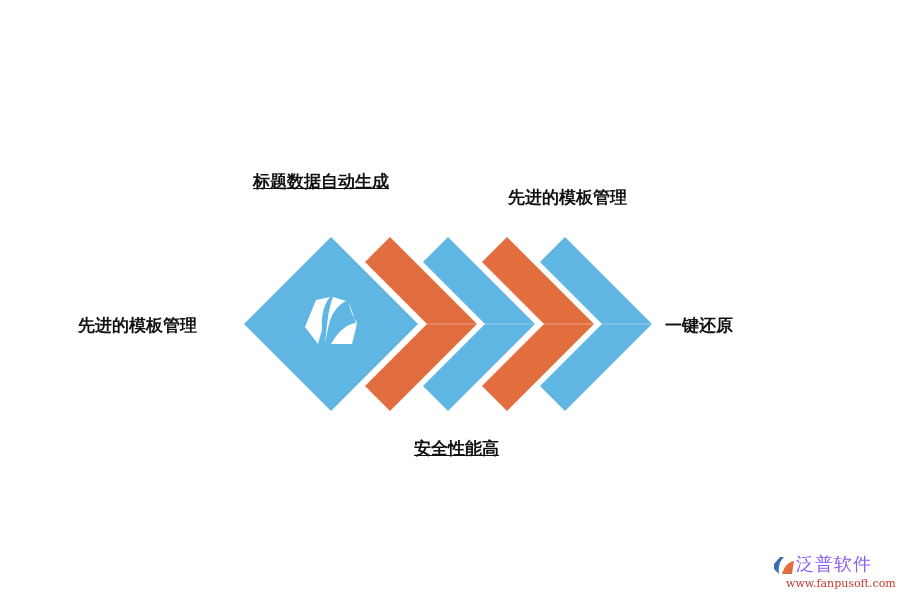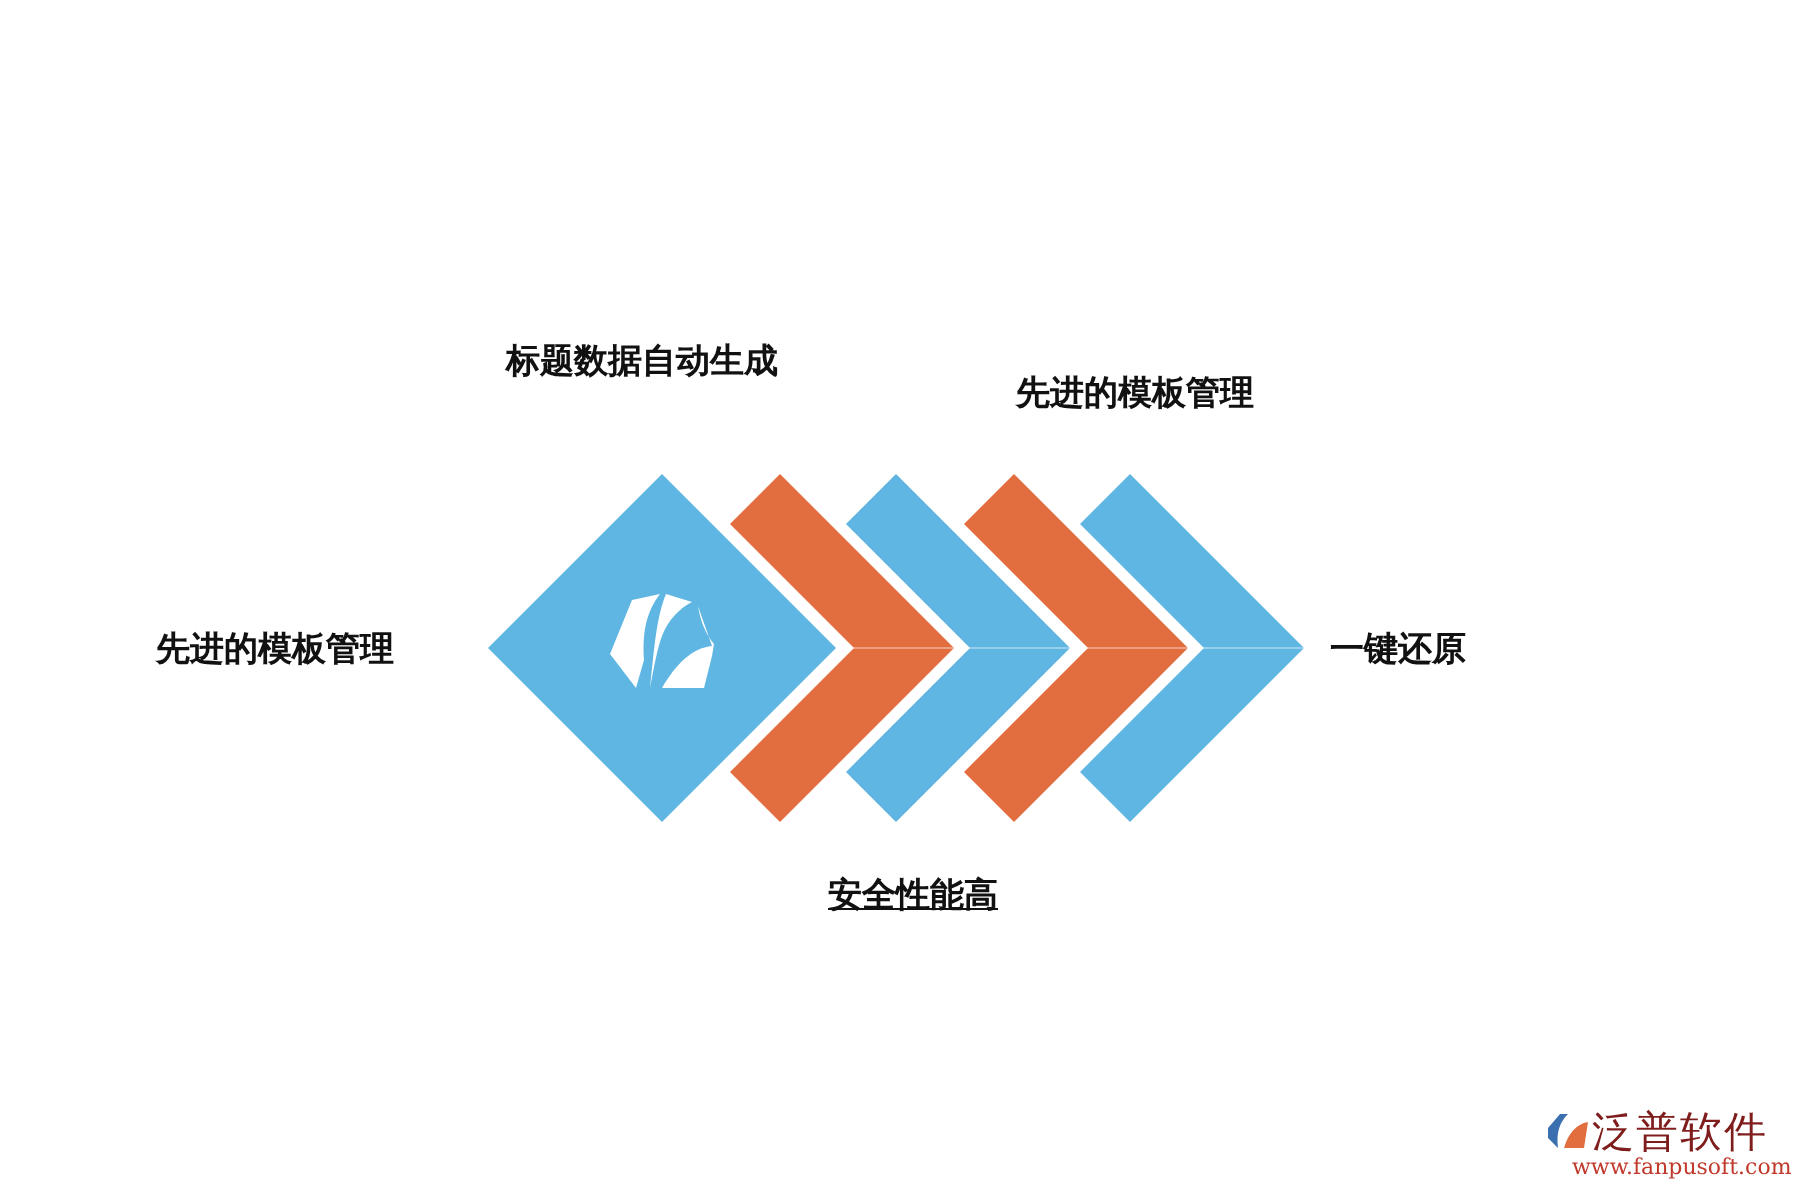--- a/index.html
+++ b/index.html
@@ -1,21 +1,21 @@
 <!DOCTYPE html>
 <html><head>
 <meta charset="utf-8">
 <style>
   html, body { margin:0; padding:0; background:#ffffff; }
   body { width:900px; height:600px; position:relative; overflow:hidden;
          font-family:"DejaVu Sans","Liberation Sans",sans-serif; }
   .label { position:absolute; font-size:17px; font-weight:bold; color:#111; line-height:24px; }
   svg.diagram { position:absolute; left:0; top:0; }
   .brand { position:absolute; left:768px; top:552px; width:130px; }
-  .brand-name { position:absolute; left:28px; top:0; font-size:21px; color:#7f1d1d; letter-spacing:1px; }
+  .brand-name { position:absolute; left:28px; top:0; font-size:18px; color:#8b5cf6; letter-spacing:1px; }
   .brand-url { position:absolute; left:2px; top:25px; font-size:11px; color:#c0392b; font-family:"DejaVu Serif","Liberation Serif",serif;margin-left:16px; }
 </style>
 </head>
 <body>
 
 <svg class="diagram" width="900" height="600" viewBox="0 0 900 600">
 
   <polygon points="244,324 331,237 418,324 331,411" fill="#5fb6e2"></polygon>
 
   <polygon points="365,262 390,237 477,324 390,411 365,386 427,324" fill="#e26d3e"></polygon>
@@ -28,21 +28,21 @@
 
   <line x1="420" y1="324" x2="652" y2="324" stroke="#ffffff" stroke-opacity="0.35" stroke-width="1"></line>
 
   <g fill="#ffffff">
     <path d="M316,300 L330,297 C324,305 321,314 322,330 L318,344 L305,327 Z"></path>
     <path d="M333,297 L346,301 C340,304 334,310 331,318 C329,323 327,333 325,344 C327,326 328,309 333,297 Z"></path>
     <path d="M349,303 L356,323 C346,324 338,332 331,344 L352,344 L356,328 L357,322 C352,316 350,309 349,303 Z"></path>
   </g>
 </svg>
 
-<div class="label" style="left:253px; top:169px;">标题数据自动生成</div>
+<div class="label" style="left:253px; top:169px;text-decoration:underline;">标题数据自动生成</div>
 <div class="label" style="left:508px; top:185px; width:120px;">先进的模板管理</div>
 <div class="label" style="left:78px; top:313px;">先进的模板管理</div>
 <div class="label" style="left:665px; top:313px;">一键还原</div>
 <div class="label" style="left:414px; top:436px;text-decoration:underline;">安全性能高</div>
 
 <div class="brand">
   <svg width="26" height="22" viewBox="0 0 26 22" style="position:absolute;left:2px;top:2px;">
     <path d="M4,10 L10,3 L14,3 C10,7 8,12 9,20 L4,15 Z" fill="#3a6fb0"></path>
     <path d="M12,20 C14,13 18,8 24,7 L22,20 Z" fill="#e26d3e"></path>
   </svg>

